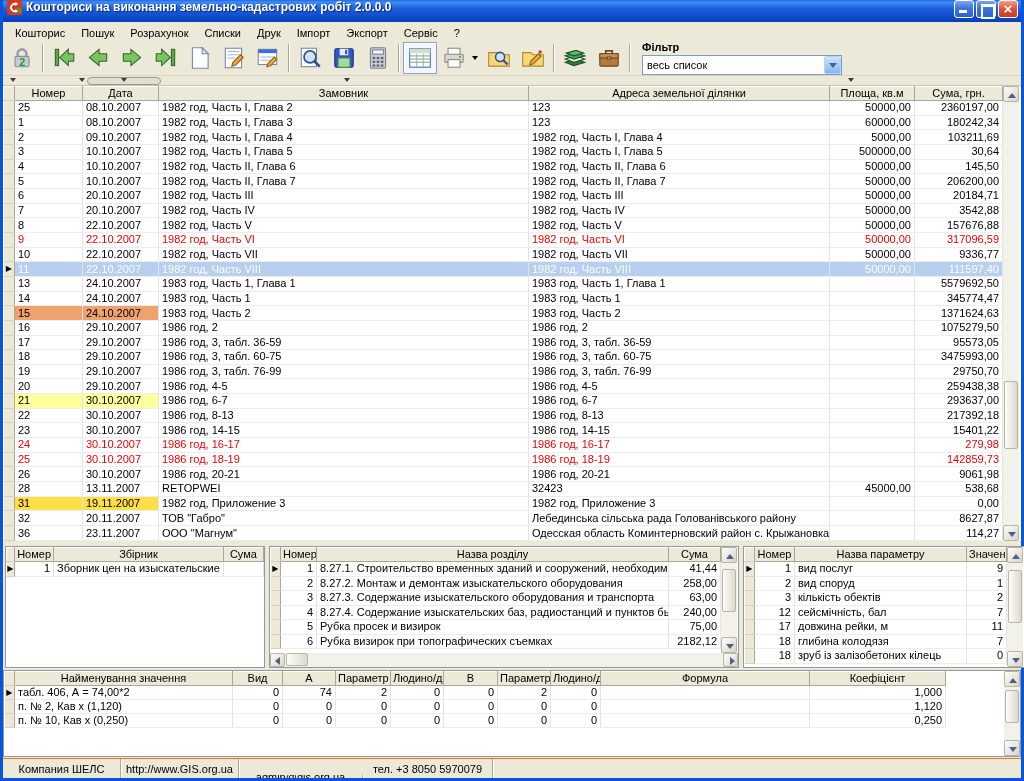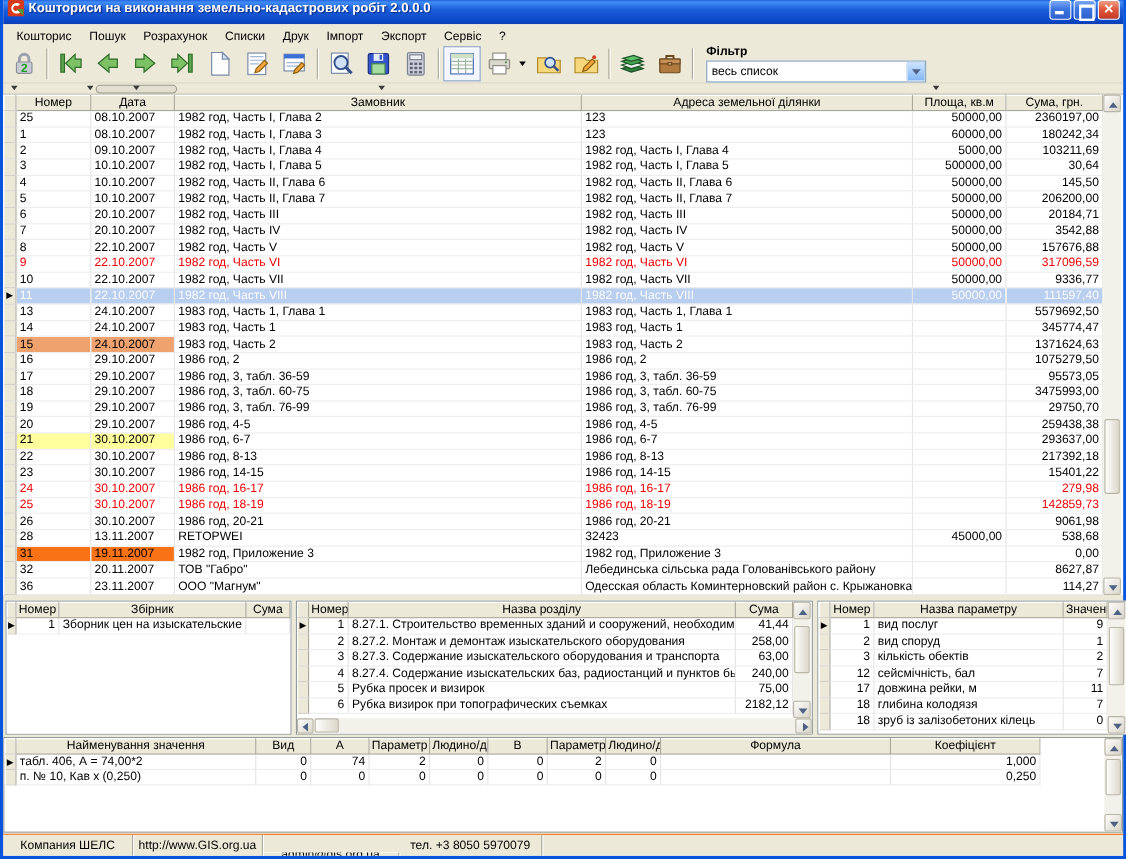--- a/index.html
+++ b/index.html
@@ -52,21 +52,21 @@
     overflow:hidden; white-space:nowrap; padding:0 2px;margin-left:20px; }
   table.grid td { height:13.6px; line-height:13px; padding:0 3px; white-space:nowrap; overflow:hidden;
     border-right:1px solid #E4E4E4; border-bottom:1px solid #EDEDED; }
   table.grid td.ind, table.grid th.ind { background:#ECE9D8; border-right:1px solid #A9A69A; border-bottom:1px solid #D4D0C8; padding:0; text-align:center; font-size:8px; line-height:12px; color:#000; }
   table.grid td.r { text-align:right; }
   tr.red td { color:#EE0000; }
   tr.selected td { background:#B9CFF0; color:#FBFBFB; }
   tr.selected td.ind { background:#ECE9D8; color:#000; }
   tr.orange td:nth-child(2), tr.orange td:nth-child(3) { background:#F0A26E; }
   tr.paleyellow td:nth-child(2), tr.paleyellow td:nth-child(3) { background:#FFFF9E; }
-  tr.yellow td:nth-child(2), tr.yellow td:nth-child(3) { background:#f97316; }
+  tr.yellow td:nth-child(2), tr.yellow td:nth-child(3) { background:#fde047; }
 
   .main-grid { height:455px; flex:0 0 455px; display:flex; background:#fff; }
   .main-grid table { width:999px; }
 
   
   .vscroll { width:16px; flex:0 0 16px; background:#F2F1EA; display:flex; flex-direction:column; }
   .hscroll { height:14px; background:#F2F1EA; display:flex; }
   .sb-btn { width:16px; height:16px; flex:0 0 16px; background:linear-gradient(135deg,#FDFDFB,#D8D4C8); border:1px solid #B8B4A6; border-radius:2px; position:relative; }
   .hscroll .sb-btn { height:14px; flex:0 0 15px; }
   .sb-btn::before { content:""; position:absolute; }
@@ -809,20 +809,33 @@
             <td class="r">2</td>
             <td class="r">0</td>
             <td class="r">0</td>
             <td class="r">2</td>
             <td class="r">0</td>
             <td></td>
             <td class="r">1,000</td>
           </tr>
           <tr>
             <td class="ind"></td>
+            <td>п. № 2, Кав х (1,120)</td>
+            <td class="r">0</td>
+            <td class="r">0</td>
+            <td class="r">0</td>
+            <td class="r">0</td>
+            <td class="r">0</td>
+            <td class="r">0</td>
+            <td class="r">0</td>
+            <td></td>
+            <td class="r">1,120</td>
+          </tr>
+          <tr>
+            <td class="ind"></td>
             <td>п. № 10, Кав х (0,250)</td>
             <td class="r">0</td>
             <td class="r">0</td>
             <td class="r">0</td>
             <td class="r">0</td>
             <td class="r">0</td>
             <td class="r">0</td>
             <td class="r">0</td>
             <td></td>
             <td class="r">0,250</td>

